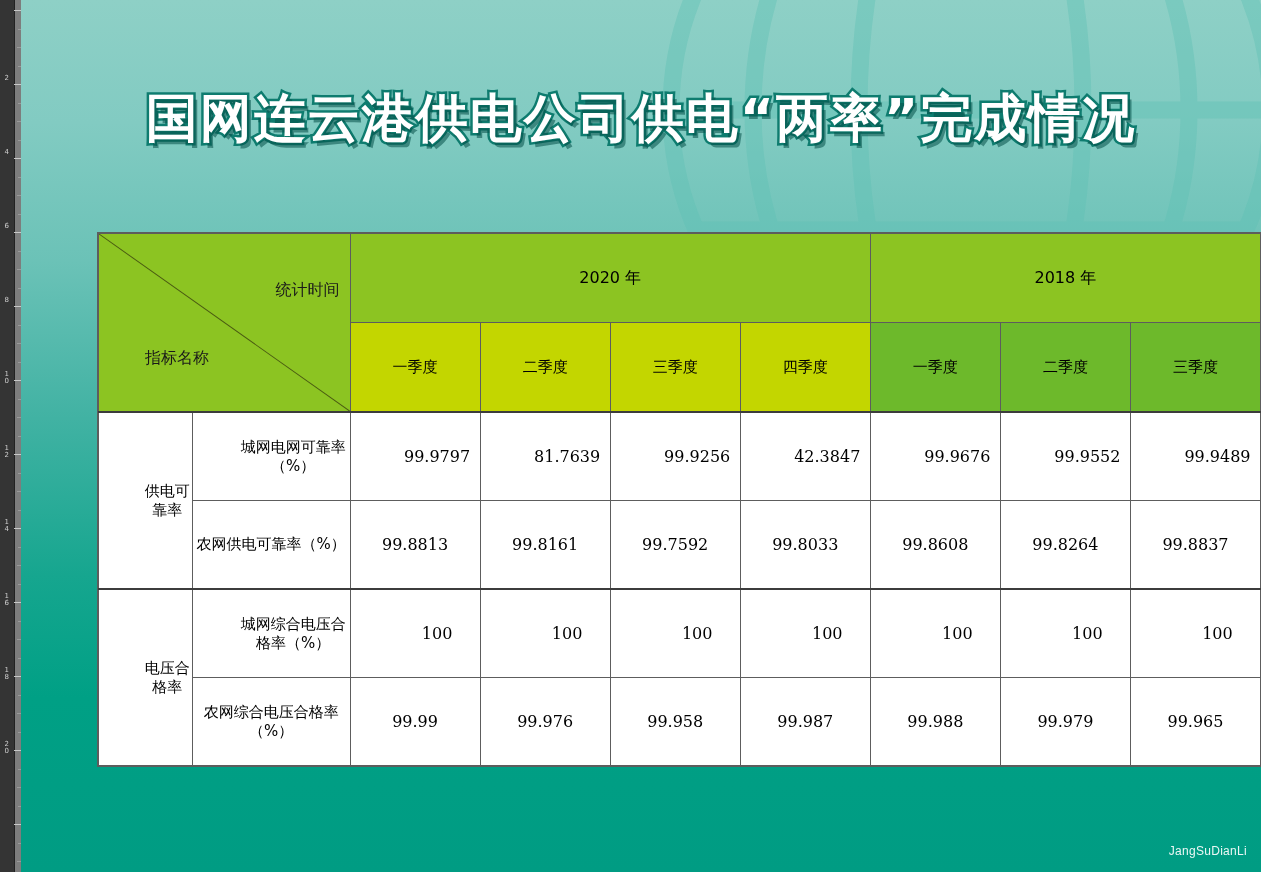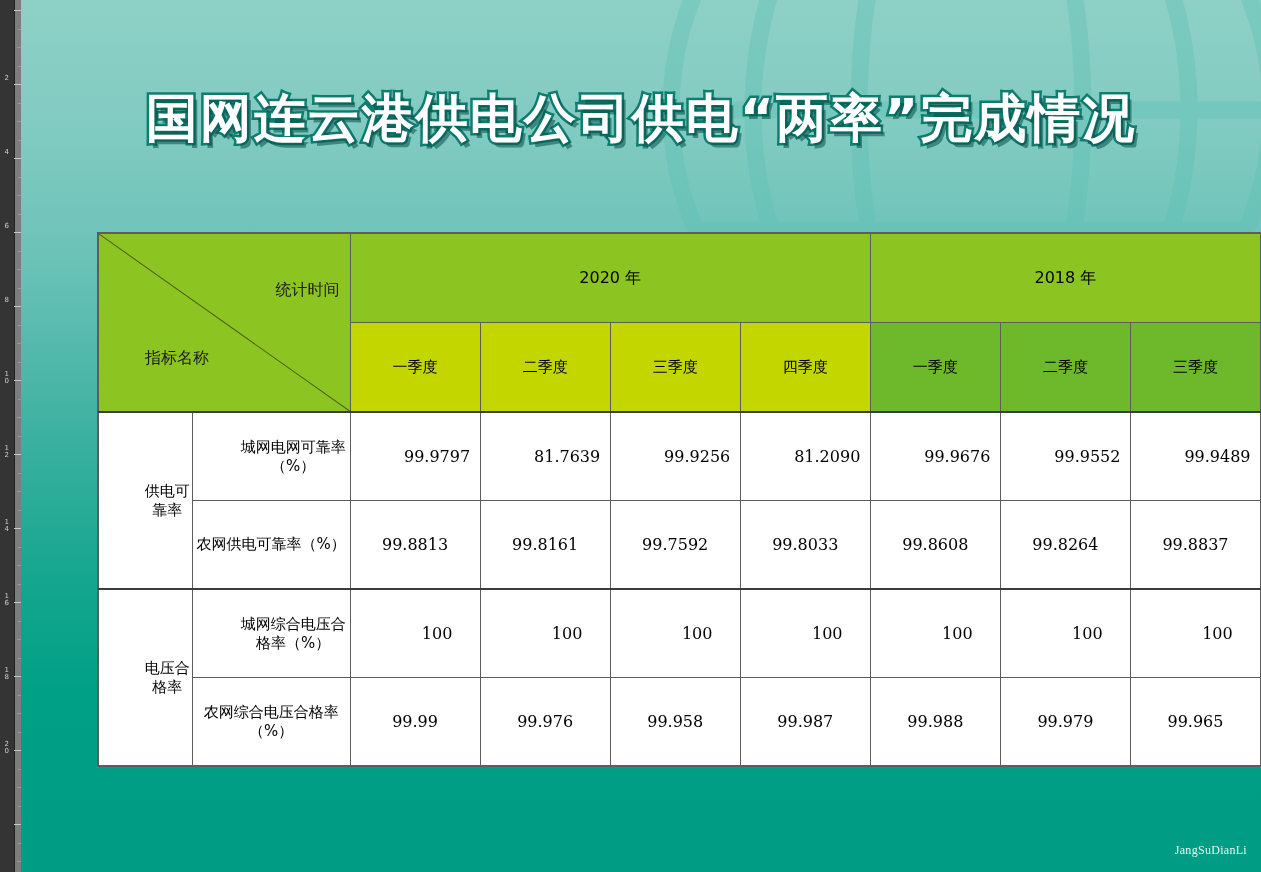--- a/index.html
+++ b/index.html
@@ -210,21 +210,21 @@
   }
   tr.group-start > td { border-top: 2px solid #3c3c3c; padding-left: 44px; }
 
   
   .watermark {
     position: absolute;
     right: 14px;
     bottom: 14px;
     color: #ffffff;
     font-size: 12px;
-    font-family: Liberation Serif, serif;
+    font-family: Liberation Sans, sans-serif;
     opacity: 0.92;
     letter-spacing: 0.3px;
     z-index: 20;
   }
 </style>
 </head>
 <body>
 
 <div id="slide-root">
 
@@ -363,21 +363,21 @@
           </tr>
         </thead>
         <tbody>
 
           <tr class="group-start">
             <td class="group-cell" rowspan="2">供电可靠率</td>
             <td class="metric-cell">城网电网可靠率（%）</td>
             <td class="val-cell">99.9797</td>
             <td class="val-cell">81.7639</td>
             <td class="val-cell">99.9256</td>
-            <td class="val-cell">81.2090</td>
+            <td class="val-cell">42.3847</td>
             <td class="val-cell">99.9676</td>
             <td class="val-cell">99.9552</td>
             <td class="val-cell">99.9489</td>
           </tr>
           <tr>
             <td class="metric-cell">农网供电可靠率（%）</td>
             <td class="val-cell">99.8813</td>
             <td class="val-cell">99.8161</td>
             <td class="val-cell">99.7592</td>
             <td class="val-cell">99.8033</td>

